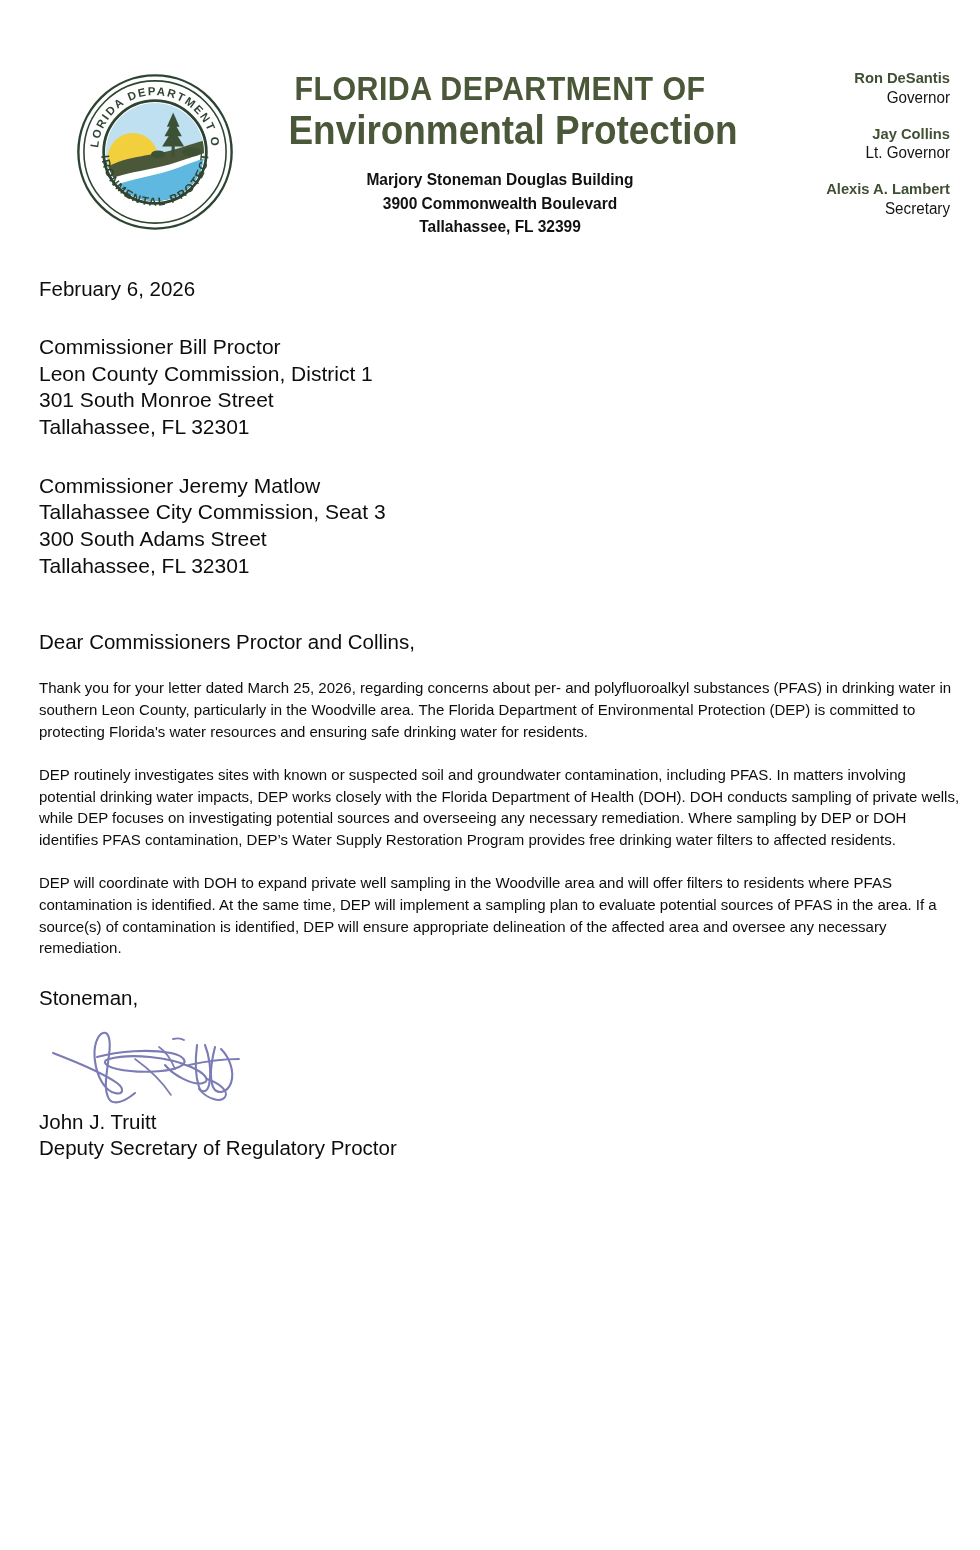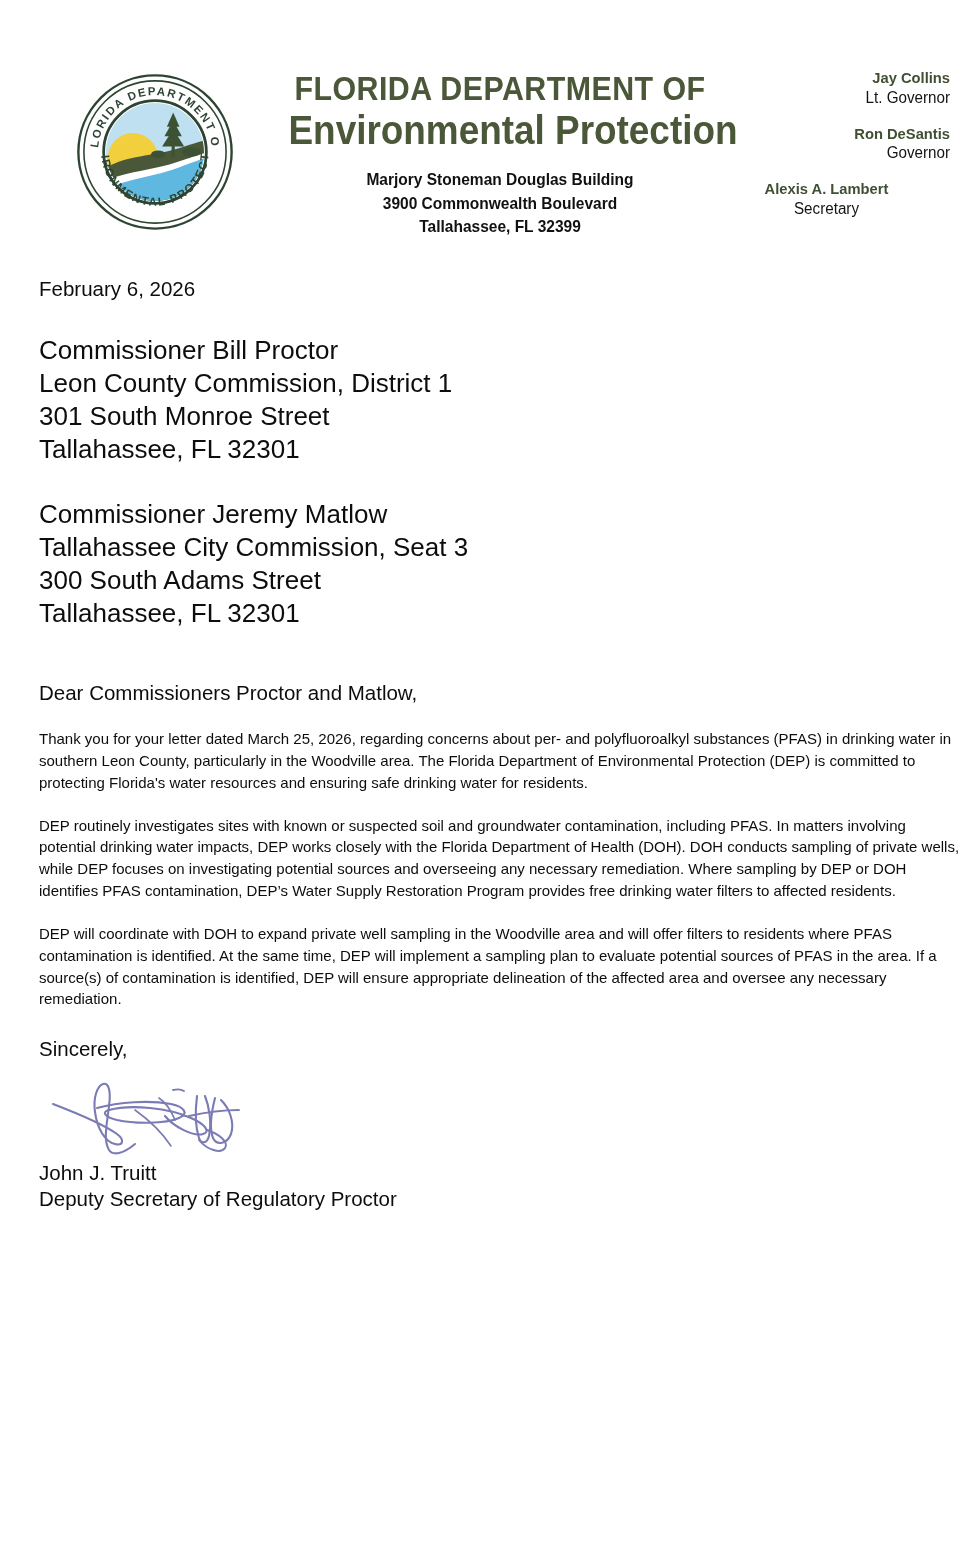--- a/index.html
+++ b/index.html
@@ -60,21 +60,21 @@
     transform:scaleX(0.94);
     transform-origin:center center;
   }
 
   .officials{
     position:absolute;right:30px;top:68px;
     text-align:right;
     width:260px;
   }
   .official{margin-bottom:16px;}
-  .official:last-child{margin-bottom:0;text-align:center;}
+  .official:last-child{margin-bottom:0;}
   .official .name{
     font-family:"Liberation Sans Narrow","Liberation Sans",sans-serif;
     font-weight:bold;
     font-size:15.5px;
     color:#3f4f33;
     line-height:1.26;
     transform:scaleX(0.95);
     transform-origin:right center;
   }
   .official .title{
@@ -92,21 +92,21 @@
     position:absolute;
     left:39px;top:276px;
     width:922px;
   }
   .date{
     font-size:20.5px;
     line-height:1.27;
     margin-bottom:32px;
   }
   .recipient{
-    font-size:26px;
+    font-size:21px;
     line-height:1.27;
     margin-bottom:32px;
     white-space:pre-line;
   }
   .recipient.second{margin-bottom:50px;margin-top:28px;}
   .salutation{
     font-size:20.5px;
     line-height:1.27;
     margin-bottom:22px;
   }
@@ -190,26 +190,26 @@
       <div class="dept-line2">Environmental Protection</div>
       <div class="addr-block">
         <div>Marjory Stoneman Douglas Building</div>
         <div>3900 Commonwealth Boulevard</div>
         <div>Tallahassee, FL 32399</div>
       </div>
     </div>
 
     <div class="officials">
       <div class="official">
+        <div class="name">Ron DeSantis</div>
+        <div class="title">Governor</div>
+      </div>
+      <div class="official">
         <div class="name">Jay Collins</div>
         <div class="title">Lt. Governor</div>
-      </div>
-      <div class="official">
-        <div class="name">Ron DeSantis</div>
-        <div class="title">Governor</div>
       </div>
       <div class="official">
         <div class="name">Alexis A. Lambert</div>
         <div class="title">Secretary</div>
       </div>
     </div>
   </div>
 
   <div class="letter">
 
@@ -217,27 +217,27 @@
 
     <div class="recipient">Commissioner Bill Proctor
 Leon County Commission, District 1
 301 South Monroe Street
 Tallahassee, FL 32301</div>
     <div class="recipient second">Commissioner Jeremy Matlow
 Tallahassee City Commission, Seat 3
 300 South Adams Street
 Tallahassee, FL 32301</div>
 
-    <div class="salutation">Dear Commissioners Proctor and Matlow,</div>
+    <div class="salutation">Dear Commissioners Proctor and Collins,</div>
 
     <div class="para">Thank you for your letter dated March 25, 2026, regarding concerns about per- and polyfluoroalkyl substances (PFAS) in drinking water in southern Leon County, particularly in the Woodville area. The Florida Department of Environmental Protection (DEP) is committed to protecting Florida's water resources and ensuring safe drinking water for residents.</div>
     <div class="para">DEP routinely investigates sites with known or suspected soil and groundwater contamination, including PFAS. In matters involving potential drinking water impacts, DEP works closely with the Florida Department of Health (DOH). DOH conducts sampling of private wells, while DEP focuses on investigating potential sources and overseeing any necessary remediation. Where sampling by DEP or DOH identifies PFAS contamination, DEP’s Water Supply Restoration Program provides free drinking water filters to affected residents.</div>
     <div class="para">DEP will coordinate with DOH to expand private well sampling in the Woodville area and will offer filters to residents where PFAS contamination is identified. At the same time, DEP will implement a sampling plan to evaluate potential sources of PFAS in the area. If a source(s) of contamination is identified, DEP will ensure appropriate delineation of the affected area and oversee any necessary remediation.</div>
 
-    <div class="closing">Sincerely,</div>
+    <div class="closing">Stoneman,</div>
 
     <div class="sig-wrap">
       <svg width="300" height="92" viewBox="0 0 300 92" xmlns="http://www.w3.org/2000/svg">
         <g fill="none" stroke="#7b7bb5" stroke-linecap="round" stroke-linejoin="round">
           <path d="M14 36 C 40 46, 64 56, 78 66 C 86 72, 84 78, 76 76 C 66 74, 58 60, 56 44 C 54 30, 58 18, 64 16 C 70 14, 72 24, 70 38 C 68 56, 64 72, 70 82 C 74 88, 84 86, 96 76" stroke-width="2.1"></path>
           <path d="M58 40 C 80 34, 110 32, 132 36 C 146 39, 150 46, 140 50 C 126 56, 96 56, 78 52 C 66 49, 62 44, 70 42 C 92 36, 130 40, 152 50 C 166 56, 172 64, 164 66 C 154 69, 134 58, 126 48" stroke-width="2.1"></path>
           <path d="M120 30 C 126 34, 132 42, 136 52" stroke-width="1.7"></path>
           <path d="M134 22 C 138 21, 142 21, 145 23" stroke-width="1.9"></path>
           <path d="M158 28 C 156 44, 156 58, 160 70 C 162 76, 168 76, 170 68 C 173 54, 170 38, 166 28" stroke-width="2.1"></path>
           <path d="M176 30 C 172 46, 170 60, 174 70 C 178 78, 188 76, 192 66 C 196 54, 190 40, 182 32" stroke-width="2.1"></path>

